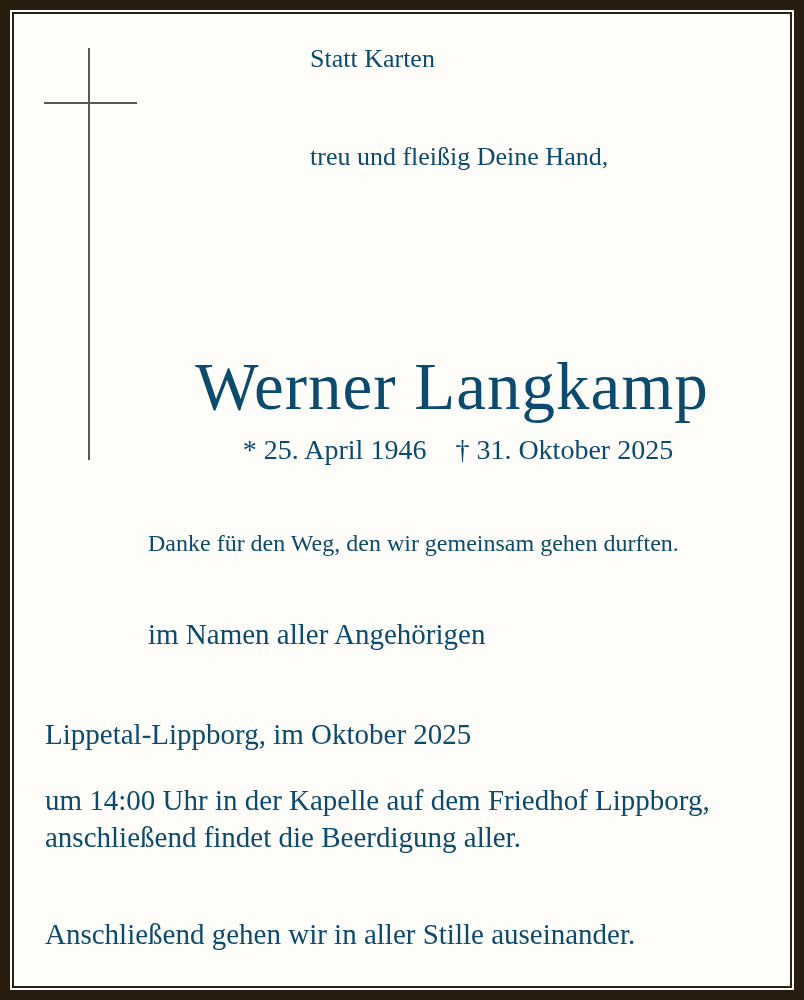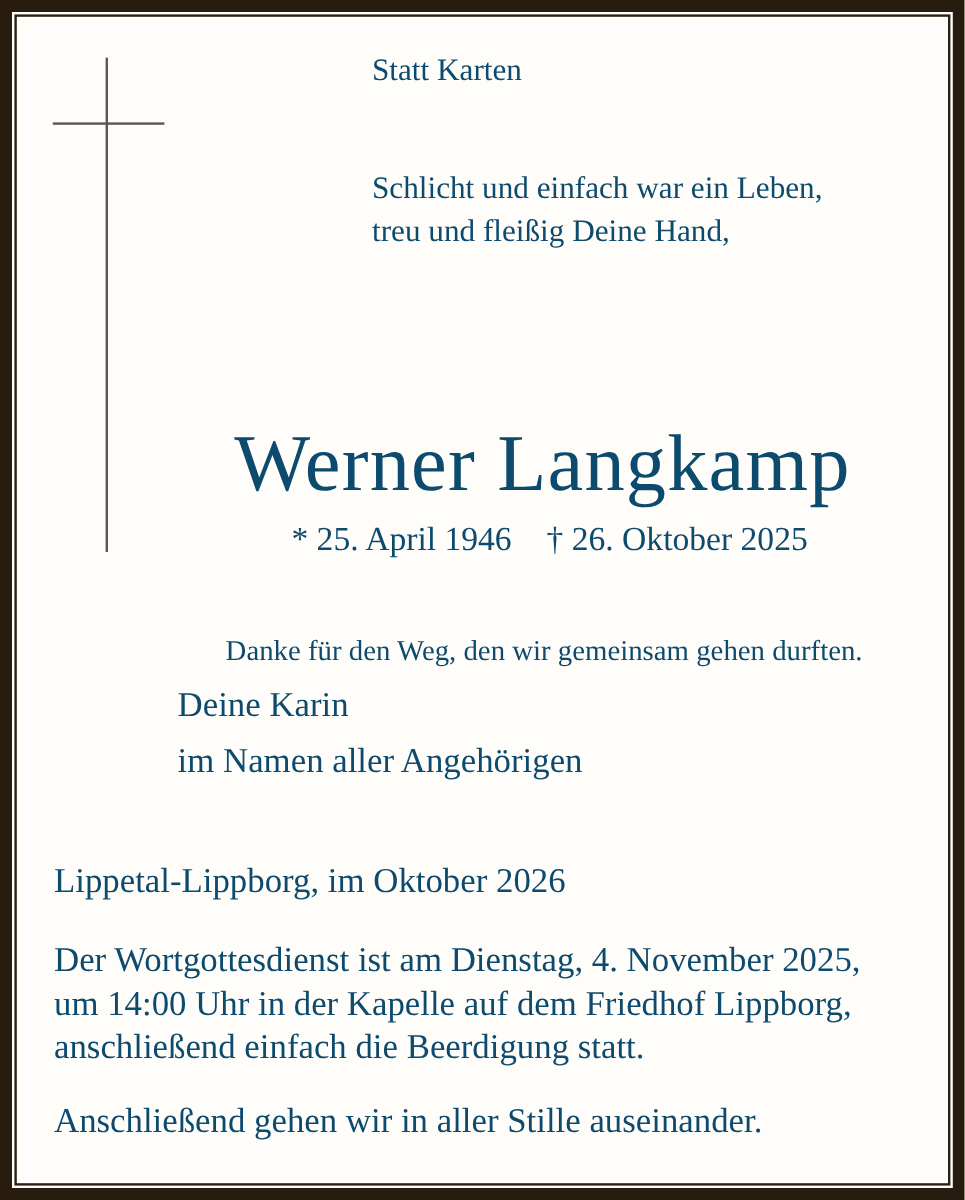--- a/index.html
+++ b/index.html
@@ -72,21 +72,20 @@
     top: 434px;
     width: 692px;
     text-align: center;
     font-size: 28px;
   }
   .dates .death-part { margin-left: 22px; }
   .thanks {
     left: 148px;
     top: 530px;
     font-size: 24px;
-    margin-left: 40px;
   }
   .mourner {
     left: 148px;
     top: 572px;
     font-size: 29px;
   }
   .mourner-suffix {
     left: 148px;
     top: 618px;
     font-size: 29px;
@@ -117,40 +116,37 @@
   <div class="frame-inner"></div>
 
   <div>
     <div class="cross-v"></div>
     <div class="cross-h"></div>
   </div>
 
   <div class="txt statt-karten">Statt Karten</div>
 
   <div class="txt poem">
-    <div>Schlicht und einfach war ein Leben,</div>
     <div>treu und fleißig Deine Hand,</div>
   </div>
 
   <div class="txt name">Werner Langkamp</div>
 
   <div class="txt dates">
     <span>* 25. April 1946</span>
-    <span class="death-part">† 26. Oktober 2025</span>
+    <span class="death-part">† 31. Oktober 2025</span>
   </div>
 
   <div class="txt thanks">Danke für den Weg, den wir gemeinsam gehen durften.</div>
 
-  <div class="txt mourner">Deine Karin</div>
 
   <div class="txt mourner-suffix">im Namen aller Angehörigen</div>
 
-  <div class="txt place-date">Lippetal-Lippborg, im Oktober 2026</div>
+  <div class="txt place-date">Lippetal-Lippborg, im Oktober 2025</div>
 
   <div class="txt service">
-    <div>Der Wortgottesdienst ist am Dienstag, 4. November 2025,</div>
     <div>um 14:00 Uhr in der Kapelle auf dem Friedhof Lippborg,</div>
-    <div>anschließend einfach die Beerdigung statt.</div>
+    <div>anschließend findet die Beerdigung aller.</div>
   </div>
 
   <div class="txt closing">Anschließend gehen wir in aller Stille auseinander.</div>
 
 </div>
 
 </body></html>

